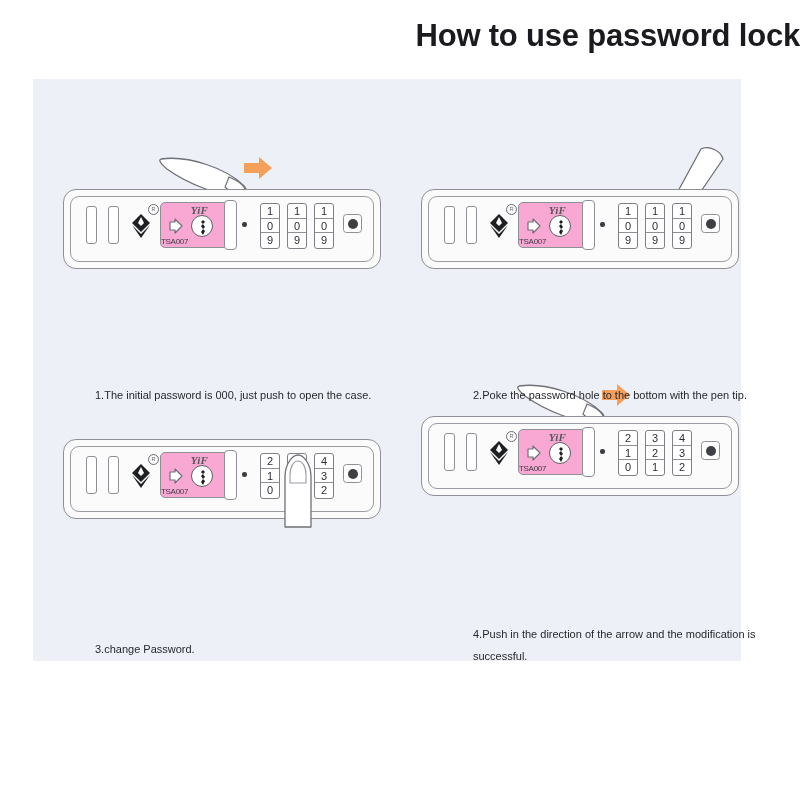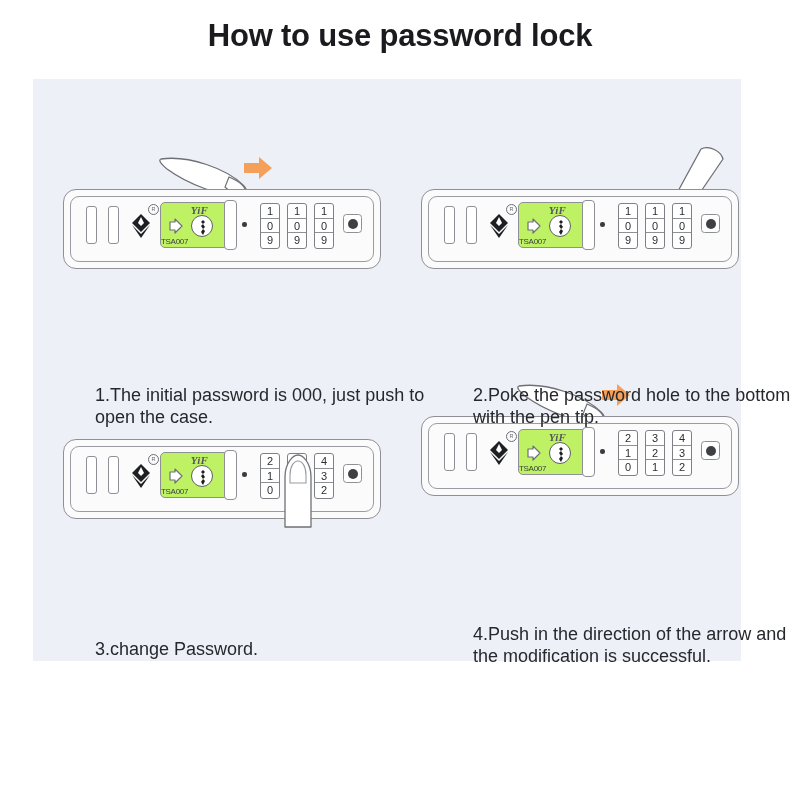--- a/index.html
+++ b/index.html
@@ -16,21 +16,21 @@
   .page {
     position: relative;
     width: 800px;
     height: 806px;
   }
   .title {
     position: absolute;
     top: 18px;
     left: 0;
     width: 800px;
-    text-align: center;
+    text-align: right;
     font-size: 31px;
     font-weight: bold;
     color: #1b1b1f;
     letter-spacing: -0.2px;
   }
   .board {
     position: absolute;
     left: 33px;
     top: 79px;
     width: 708px;
@@ -109,21 +109,21 @@
   
   .plate {
     position: absolute;
     left: 96px;
     top: 12px;
     width: 77px;
     height: 46px;
     border: 1.3px solid #8e9096;
     border-radius: 5px;
     box-sizing: border-box;
-    background: #bef264;
+    background: #f9a8d4;
   }
   .brand {
     position: absolute;
     left: 0;
     top: 1px;
     width: 77px;
     text-align: center;
     font-family: "Liberation Serif", serif;
     font-style: italic;
     font-weight: bold;
@@ -238,21 +238,21 @@
     position: absolute;
     width: 30px;
     height: 26px;
   }
   .thumb, .pen, .finger {
     position: absolute;
   }
   
   .caption {
     position: absolute;
-    font-size: 18px;
+    font-size: 11px;
     line-height: 22px;
     color: #26282c;
     width: 330px;
   }
   .cap-1 { left: 62px;  top: 305px; }
   .cap-2 { left: 440px; top: 305px; }
   .cap-3 { left: 62px;  top: 544px; margin-top: 15px; }
   .cap-4 { left: 440px; top: 544px; }
 </style>
 </head>

